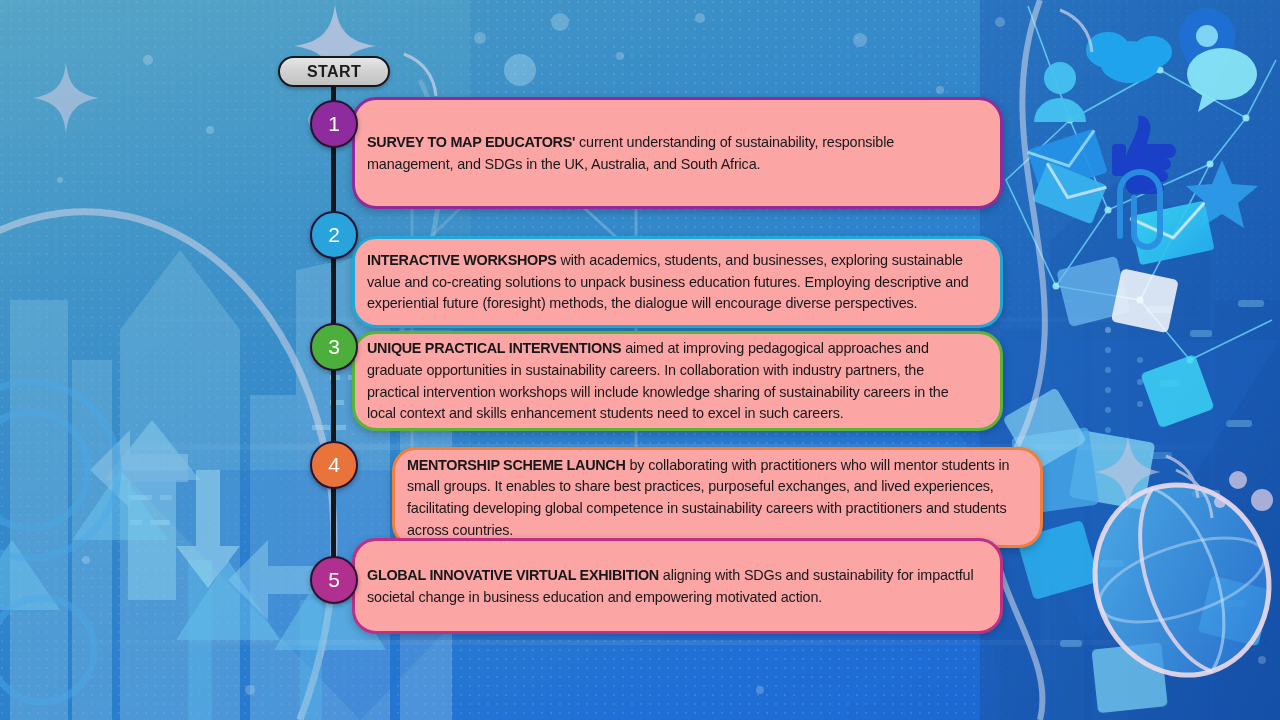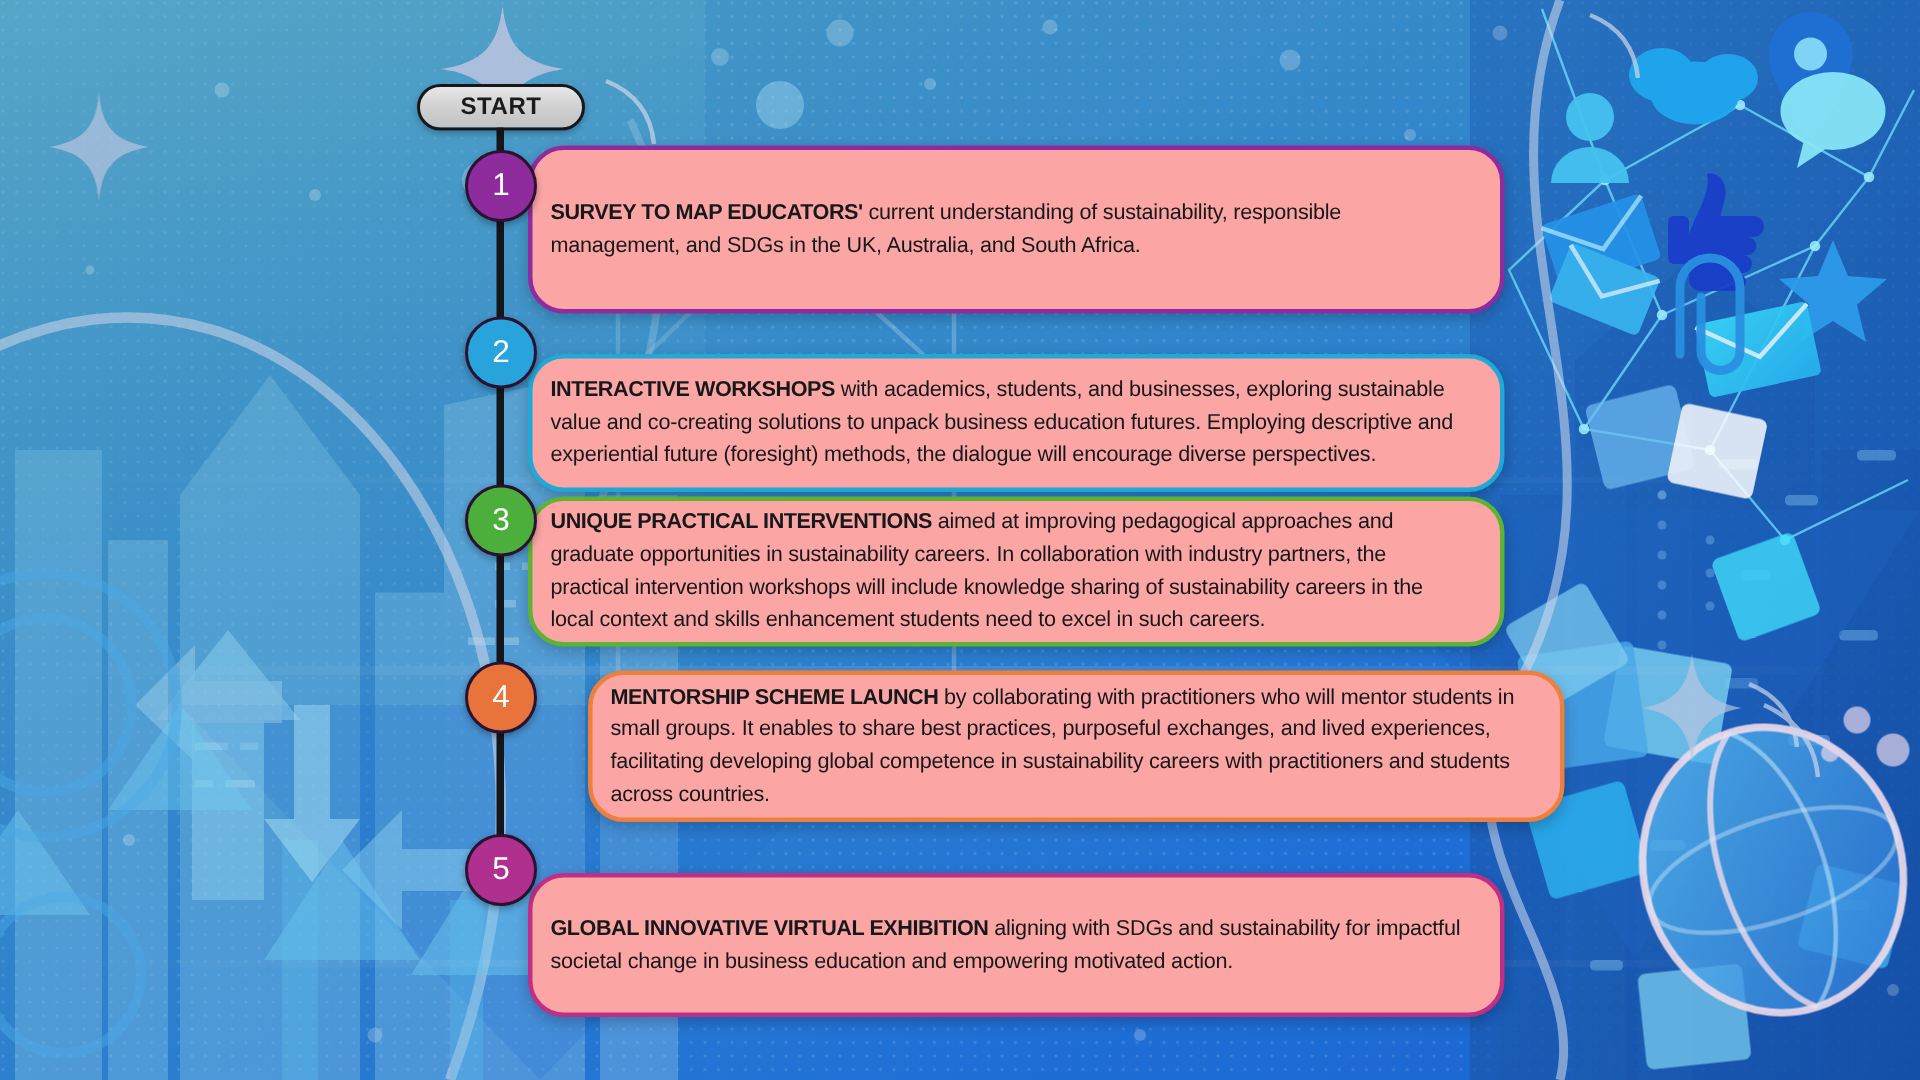--- a/index.html
+++ b/index.html
@@ -407,20 +407,20 @@
     <div class="bubble" style="top: 441px; background: rgb(232, 116, 59);">4</div>
     <div class="card" style="top: 447px; height: 101px; border-color: rgb(238, 127, 60); margin-left: 40px;">
       <p>
         <b>MENTORSHIP SCHEME LAUNCH</b><span> by collaborating with practitioners who will mentor students in small groups. It enables to share best practices, purposeful exchanges, and lived experiences, facilitating developing global competence in sustainability careers with practitioners and students across countries.</span>
       </p>
     </div>
   </div>
 
   <div class="step">
     <div class="bubble" style="top: 556px; background: rgb(176, 48, 144);">5</div>
-    <div class="card" style="top: 582px; height: 96px; border-color: rgb(191, 47, 134);">
+    <div class="card" style="top: 538px; height: 96px; border-color: rgb(191, 47, 134);">
       <p>
         <b>GLOBAL INNOVATIVE VIRTUAL EXHIBITION</b><span> aligning with SDGs and sustainability for impactful societal change in business education and empowering motivated action.</span>
       </p>
     </div>
   </div>
 
 </div>
 
 </body></html>

